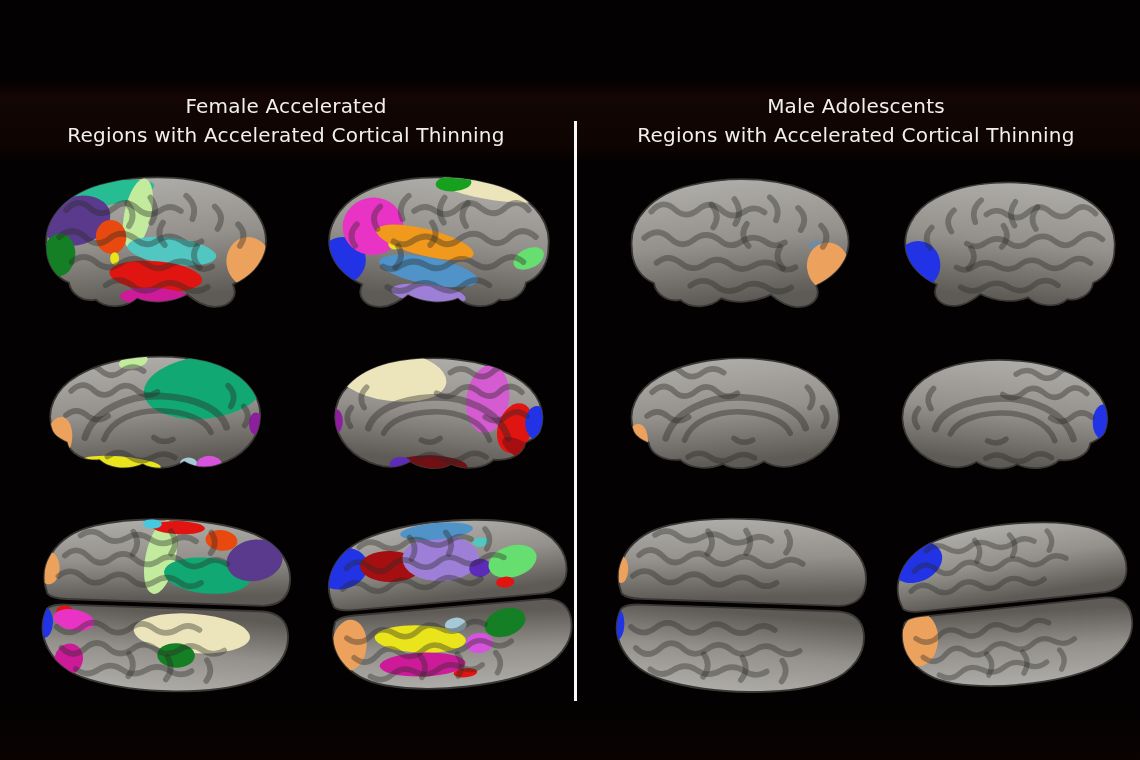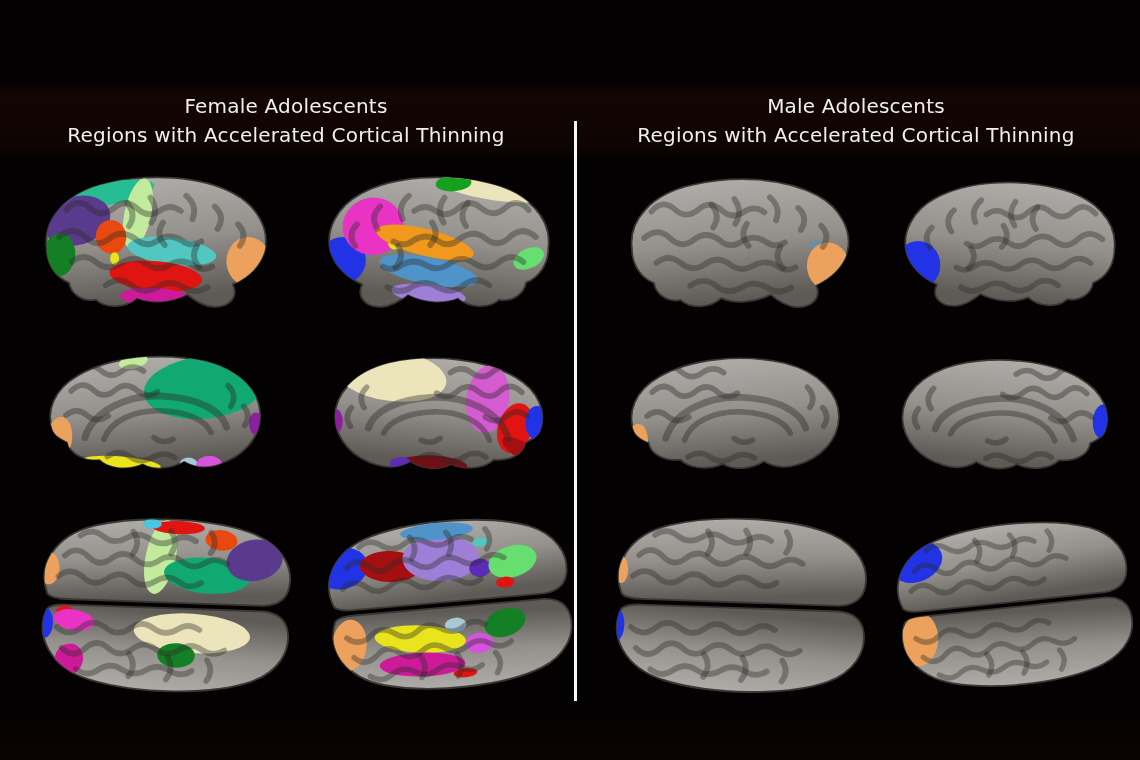--- a/index.html
+++ b/index.html
@@ -92,21 +92,21 @@
       <g id="hemiSulci" fill="none" stroke="#2b2926" stroke-opacity="0.38" stroke-width="6" stroke-linecap="round">
         <path d="M48 58 q12 -12 25 0 q12 12 25 1 q12 -10 25 0 q12 10 25 1 q12 -9 25 0 q12 9 24 1 q12 -8 24 0"></path>
         <path d="M42 80 q13 -11 26 0 q12 11 26 1 q13 -10 26 0 q12 10 25 1 q13 -9 26 0 q11 8 23 0"></path>
         <path d="M64 36 q12 -9 24 0 q12 9 25 1 q12 -8 25 0 q12 8 25 1 q12 -8 24 0"></path>
         <path d="M120 30 q9 12 0 24 m40 -26 q9 12 1 24 m42 -24 q8 11 0 22"></path>
       </g>
     </defs>
   </svg>
 
   <div class="panel-header left">
-    <div>Female Adolescents</div>
+    <div>Female Accelerated</div>
     <div>Regions with Accelerated Cortical Thinning</div>
   </div>
   <div class="panel-header right">
     <div>Male Adolescents</div>
     <div>Regions with Accelerated Cortical Thinning</div>
   </div>
 
   <div class="divider"></div>
 
   <div class="brain" style="left:12px;top:160px;width:284px;height:170px">

